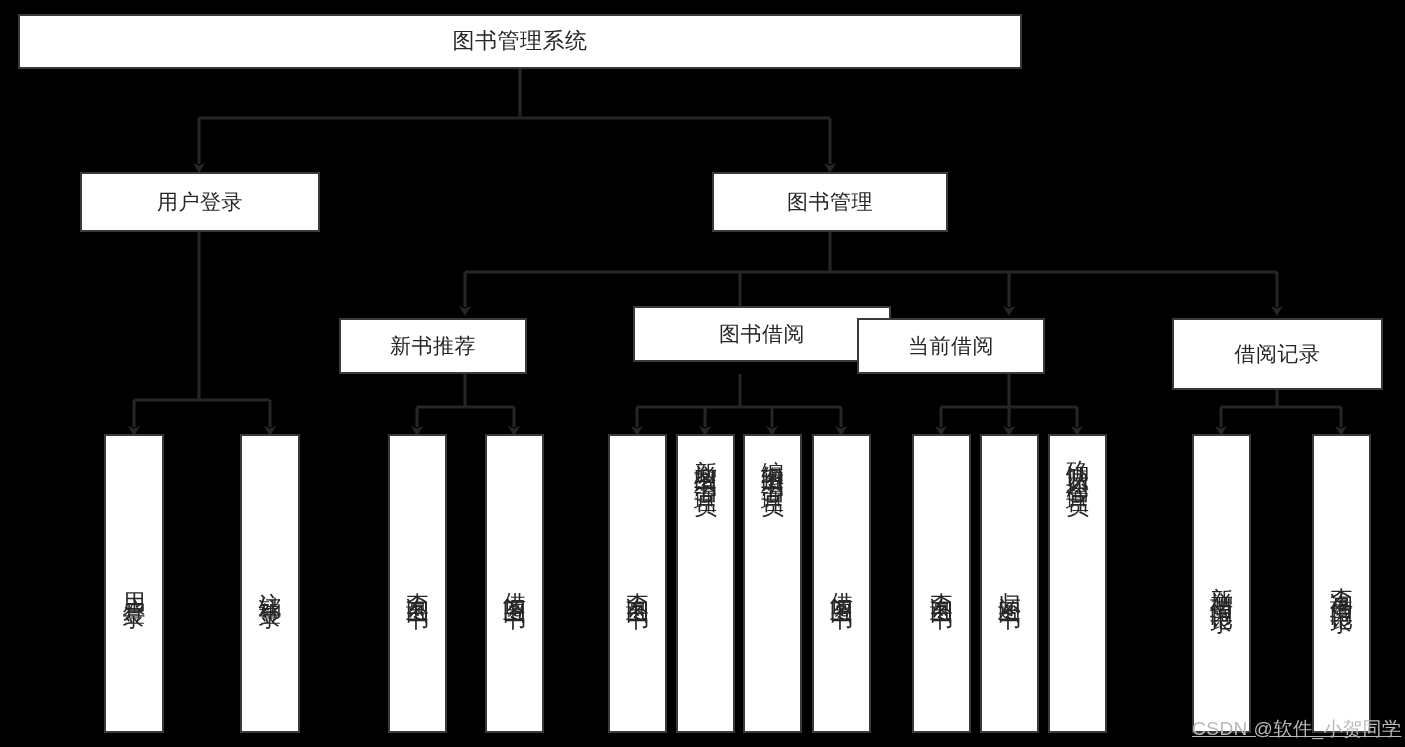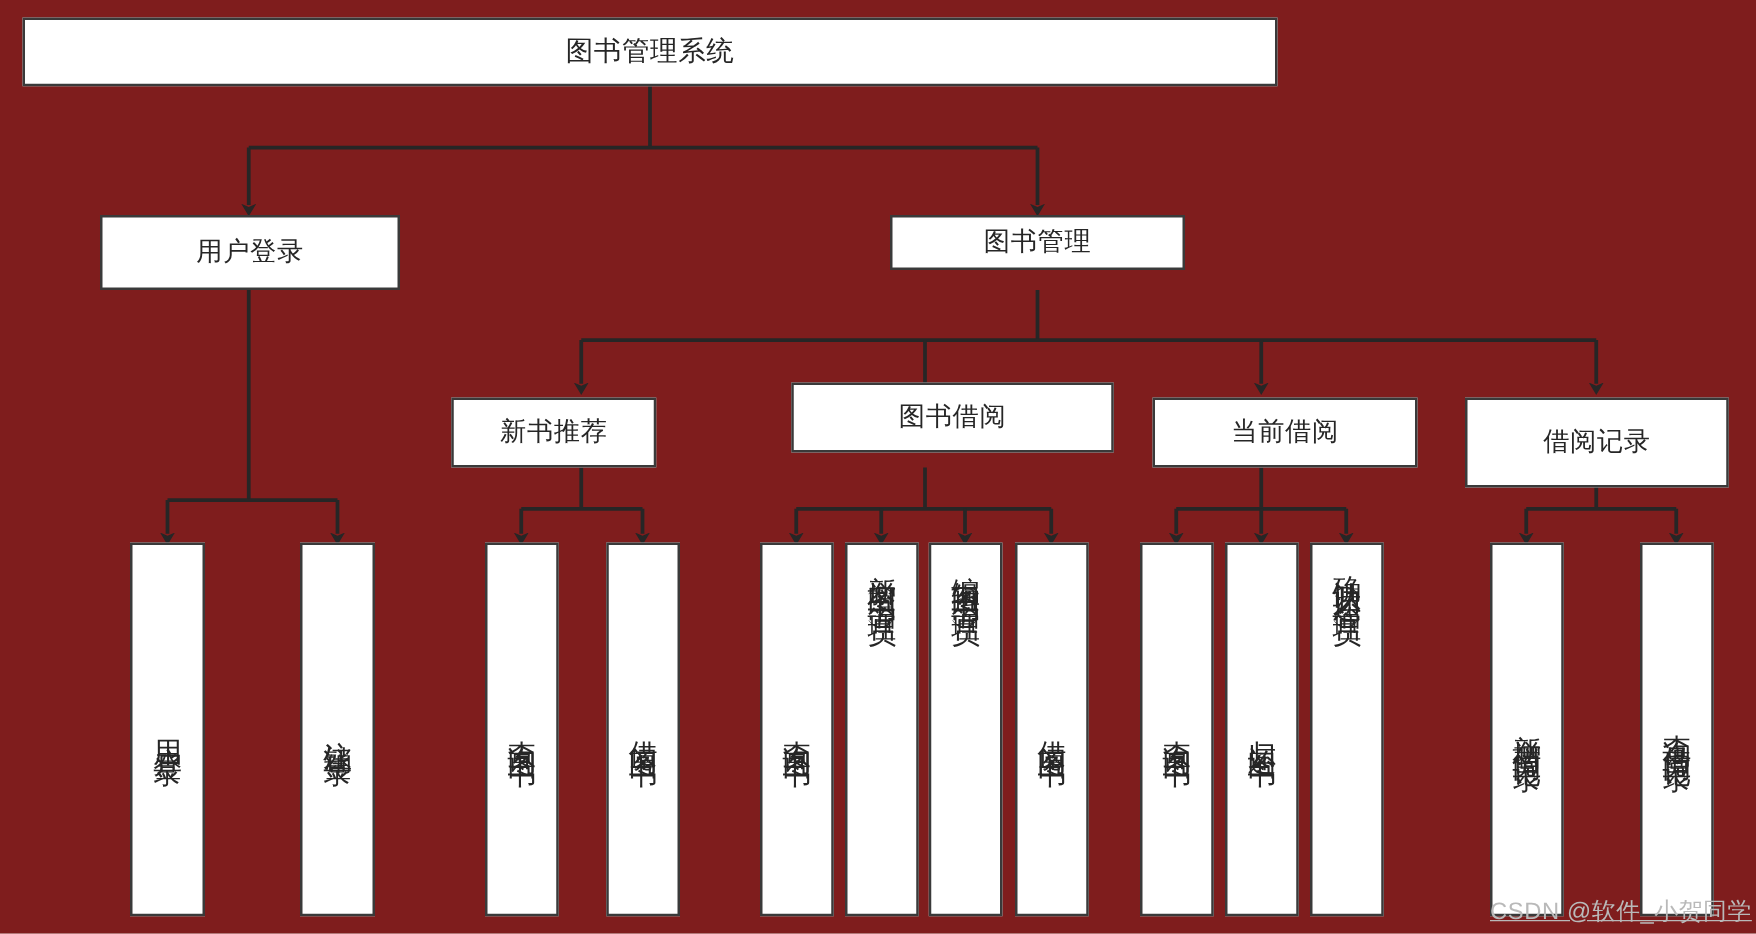--- a/index.html
+++ b/index.html
@@ -5,21 +5,21 @@
 <style>
   html,body{margin:0;padding:0;background:#ffffff;}
   body{
     font-family:"Liberation Sans","DejaVu Sans",sans-serif;
     color:#262626;
   }
   #canvas{
     position:relative;
     width:1405px;
     height:747px;
-    background:#7f1d1d;
+    background:#000000;
     overflow:hidden;
   }
   #edges{
     position:absolute;
     left:0;top:0;
     width:1405px;height:747px;
     pointer-events:none;
   }
   .node{
     position:absolute;
@@ -128,31 +128,31 @@
     </g>
   </svg>
 
   <div class="node horiz root" style="left:18px;top:14px;width:1004px;height:55px;">
     <span class="lbl">图书管理系统</span>
   </div>
 
   <div class="node horiz" style="left:80px;top:172px;width:240px;height:60px;">
     <span class="lbl">用户登录</span>
   </div>
-  <div class="node horiz" style="left:712px;top:172px;width:236px;height:44px;">
+  <div class="node horiz" style="left:712px;top:172px;width:236px;height:60px;">
     <span class="lbl">图书管理</span>
   </div>
 
-  <div class="node horiz" style="left:361px;top:318px;width:164px;height:56px;">
+  <div class="node horiz" style="left:339px;top:318px;width:188px;height:56px;">
     <span class="lbl">新书推荐</span>
   </div>
   <div class="node horiz" style="left:633px;top:306px;width:258px;height:56px;">
     <span class="lbl">图书借阅</span>
   </div>
-  <div class="node horiz" style="left:922px;top:318px;width:212px;height:56px;">
+  <div class="node horiz" style="left:857px;top:318px;width:188px;height:56px;">
     <span class="lbl">当前借阅</span>
   </div>
   <div class="node horiz" style="left:1172px;top:318px;width:211px;height:72px;">
     <span class="lbl">借阅记录</span>
   </div>
 
   <div class="node vert mid" style="left:104px;top:434px;width:60px;height:299px;">
     <span class="lbl">用户登录</span>
   </div>
   <div class="node vert mid" style="left:240px;top:434px;width:60px;height:299px;">

